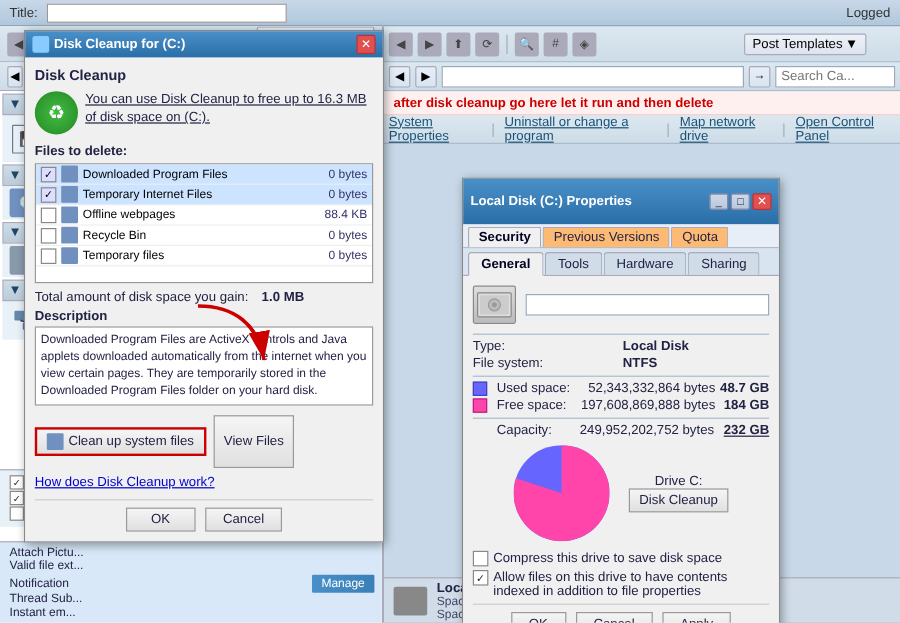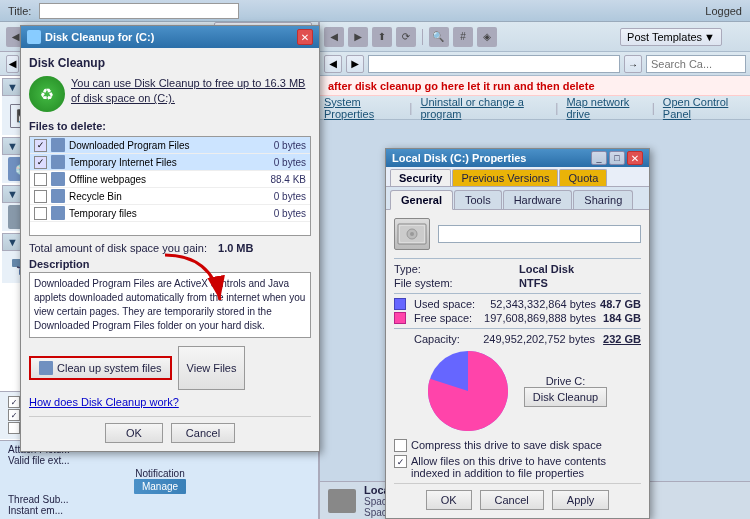--- a/index.html
+++ b/index.html
@@ -393,21 +393,21 @@
     .local-disk-window {
       position: absolute;
       top: 148px; left: 385px;
       width: 265px;
       background: #f0f0f0;
       border: 1px solid #888;
       box-shadow: 2px 2px 8px rgba(0,0,0,0.4);
       z-index: 10;
     }
     .ld-titlebar {
-      height: 18px;
+      height: 38px;
       background: linear-gradient(to bottom, #4a90c8, #2a6ea8);
       display: flex;
       align-items: center;
       padding: 0 6px;
       justify-content: space-between;
     }
     .ld-title-text {
       color: white;
       font-size: 11px;
       font-weight: bold;
@@ -479,21 +479,21 @@
       display: flex;
       background: #e8eef8;
       border-bottom: 1px solid #aab;
       padding: 2px 4px 0 4px;
       gap: 1px;
     }
     .ld-sub-tab {
       padding: 2px 8px;
       font-size: 11px;
       cursor: pointer;
-      background: #eab308;
+      background: #fdba74;
       border: 1px solid #aab;
       border-bottom: none;
       border-radius: 2px 2px 0 0;
       color: #224;
     }
     .ld-sub-tab.active {
       background: #f0f0f0;
       font-weight: bold;
       color: #002;
     }
@@ -972,21 +972,21 @@
       </div>
       <div class="blc-row">
         <div class="blc-cb"></div>
         <span>Disable s...</span>
       </div>
     </div>
 
     <div style="position:absolute;bottom:0;left:0;right:0;background:#d8e8f8;padding:3px 8px;border-top:1px solid #aab;">
       <div style="font-size:10px;color:#224;">Attach Pictu...</div>
       <div style="font-size:10px;color:#224;">Valid file ext...</div>
-      <div style="display:flex;align-items:center;justify-content:space-between;margin-top:2px;flex-direction:column;">
+      <div style="display:flex;align-items:center;justify-content:space-between;margin-top:2px;">
         <span style="font-size:10px;color:#224;">Notification</span>
         <button class="manage-btn">Manage</button>
       </div>
       <div style="font-size:10px;color:#224;">Thread Sub...</div>
       <div style="font-size:10px;color:#224;">Instant em...</div>
     </div>
   </div>
 </div>
 
 <div class="toolbar-row">

